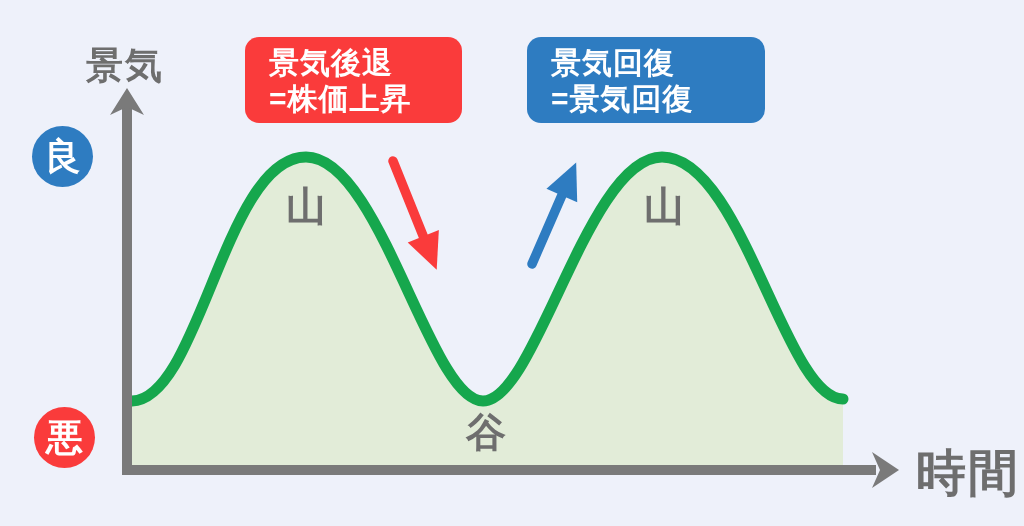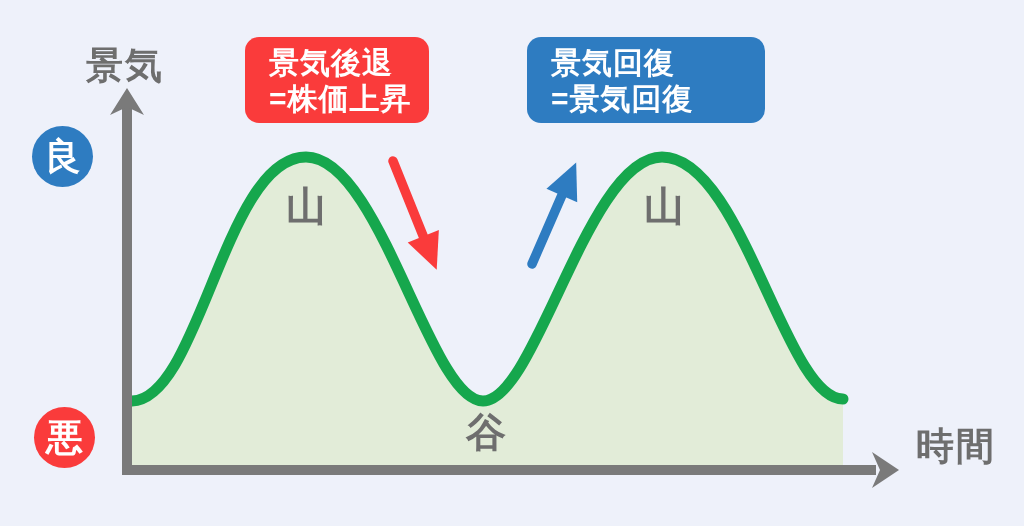--- a/index.html
+++ b/index.html
@@ -27,36 +27,36 @@
   .arrow-red{stroke:var(--color-red);stroke-width:9.5;stroke-linecap:round;fill:none;}
   .arrow-blue{stroke:var(--color-blue);stroke-width:9.5;stroke-linecap:round;fill:none;}
   .mk-red{fill:var(--color-red);}
   .mk-blue{fill:var(--color-blue);}
 
   .axis-label{
     position:absolute;color:var(--color-gray);font-weight:bold;
     font-size:37px;letter-spacing:2px;white-space:nowrap;
   }
   .y-axis-label{left:86px;top:41px;font-family:Liberation Mono, monospace;}
-  .x-axis-label{left:916px;top:421px;font-size:38px;}
+  .x-axis-label{left:916px;top:440px;font-size:50px;}
 
   .indicator{
     position:absolute;width:61px;height:61px;border-radius:50%;
     color:var(--color-white);font-weight:bold;font-size:37px;
     display:flex;align-items:center;justify-content:center;line-height:1;
   }
   .indicator.good{left:32px;top:126px;background:var(--color-blue);}
   .indicator.bad{left:34px;top:407px;background:var(--color-red);}
 
   .callout{
     position:absolute;top:37px;height:86px;border-radius:14px;
     color:var(--color-white);font-weight:bold;font-size:30px;
     line-height:36px;padding:8px 10px 0 24px;letter-spacing:1px;white-space:nowrap;
   }
-  .callout.recession{left:245px;width:184px;background:var(--color-red);}
+  .callout.recession{left:245px;width:217px;background:var(--color-red);}
   .callout.recovery{left:527px;width:238px;background:var(--color-blue);}
 
   .curve-label{
     position:absolute;color:var(--color-gray);font-weight:bold;
     font-size:40px;width:44px;text-align:center;line-height:1;
   }
   .peak-1{left:284px;top:186px;}
   .peak-2{left:642px;top:186px;}
   .valley{left:464px;top:412px;}
 </style>

